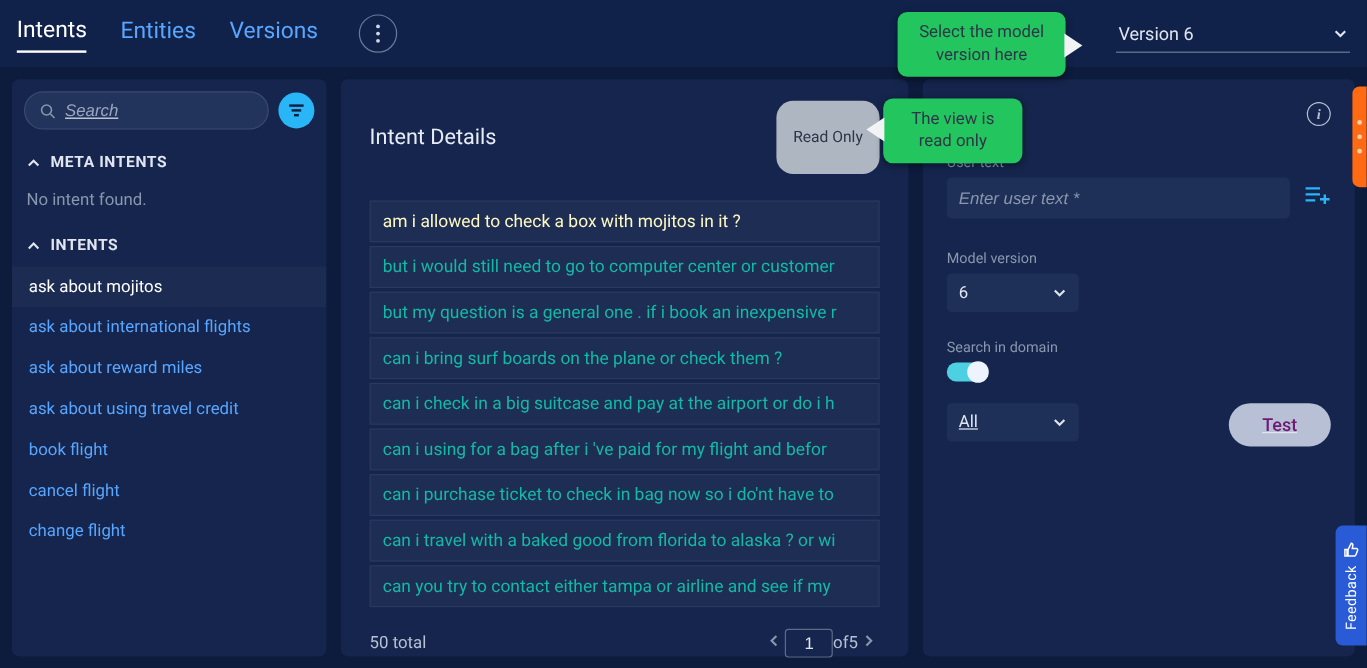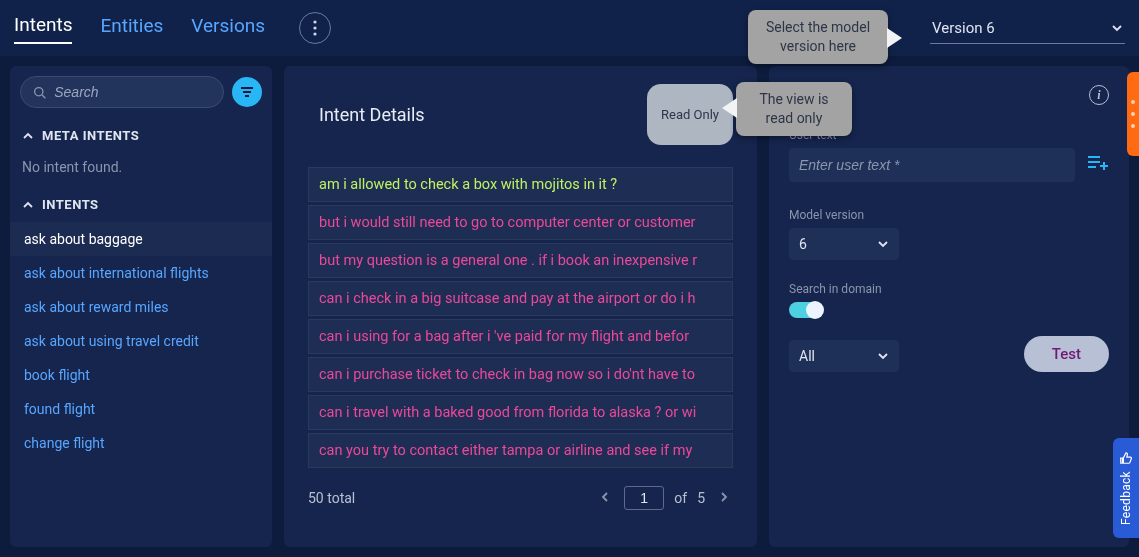--- a/index.html
+++ b/index.html
@@ -17,65 +17,65 @@
   .kebab svg { fill: #cfd6e6; }
   .version-select { margin-left: auto; width: 195px; border-bottom: 1px solid #6b7a99; display: flex; align-items: center; padding: 6px 2px; color: #e0e5f0; font-size: 15px; }
   .vs-chevron { margin-left: auto; }
 
   
   .content { display: flex; gap: 12px; padding: 10px; flex: 1; min-height: 0; }
   .panel { background: #15254d; border-radius: 6px; }
 
   
   .sidebar { width: 262px; display: flex; flex-direction: column; padding: 10px 0 0 0; }
-  .search-row { display: flex; align-items: center; gap: 8px; padding: 0 10px 10px 10px; }
+  .search-row { display: flex; align-items: center; gap: 8px; padding: 0 10px 10px 10px; text-decoration: underline; }
   .search-input { flex: 1; display: flex; align-items: center; gap: 8px; background: #22335c; border: 1px solid #3a4a72; border-radius: 18px; padding: 7px 12px; color: #9aa6bf; font-size: 14px; }
   .search-input input { background: transparent; border: none; outline: none; color: #e0e5f0; font-size: 14px; font-style: italic; width: 100%; }
   .search-input input::placeholder { color: #9aa6bf; font-style: italic; }
   .filter-btn { width: 30px; height: 30px; border-radius: 50%; background: #29b6f6; display: flex; align-items: center; justify-content: center; cursor: pointer; }
   .filter-btn svg { fill: #0d1b3d; }
   .section-header { display: flex; align-items: center; gap: 8px; padding: 10px 12px; font-size: 13px; font-weight: 700; letter-spacing: .5px; color: #e0e5f0; cursor: pointer; }
   .section-header svg { stroke: #e0e5f0; }
   .empty { padding: 6px 12px 12px 12px; color: #8a96ad; font-size: 14px; }
   .intent-list { display: flex; flex-direction: column; }
   .intent-item { padding: 9px 14px; font-size: 14px; color: #58a6ff; cursor: pointer; }
   .intent-item.selected { color: #ffffff; background: rgba(255,255,255,0.03); }
 
   
   .details { flex: 1; display: flex; flex-direction: column; padding: 18px 24px 16px 24px; position: relative; }
-  .details-header { display: flex; align-items: center; margin-bottom: 18px; margin-left: 11px; }
+  .details-header { display: flex; align-items: center; margin-bottom: 18px; }
   .details-title { font-size: 18px; color: #e8ecf5; }
   .readonly-badge { margin-left: auto; background: #aeb6c2; color: #2d3648; border-radius: 14px; padding: 23px 14px; font-size: 13px; }
   .utterances { display: flex; flex-direction: column; gap: 3px; margin-top: 4px;}
-  .utt-row { background: rgba(255,255,255,0.04); border: 1px solid rgba(255,255,255,0.06); padding: 8px 10px; font-size: 14.5px; color: #ec4899; white-space: nowrap; overflow: hidden; text-overflow: clip; }
-  .utt-row:first-child { color: #bef264; } 
-  .pager { display: flex; align-items: center; gap: 10px; margin-top: 18px; color: #b7c0d4; font-size: 14px; }
+  .utt-row { background: rgba(255,255,255,0.04); border: 1px solid rgba(255,255,255,0.06); padding: 8px 10px; font-size: 14.5px; color: #14b8a6; white-space: nowrap; overflow: hidden; text-overflow: clip; }
+  .utt-row:first-child { color: #fef9c3; } 
+  .pager { display: flex; align-items: center; margin-top: 18px; color: #b7c0d4; font-size: 14px; }
   .pager .total { margin-right: auto; }
   .page-input { width: 40px; background: transparent; border: 1px solid #5d6b89; color: #e0e5f0; text-align: center; padding: 3px 0; border-radius: 3px; font-size: 14px; }
   .pager-ctrl { cursor: pointer; padding: 4px; }
 
   
   .testpanel { width: 360px; display: flex; flex-direction: column; padding: 18px 20px 16px 20px; position: relative; }
   .tp-header { display: flex; align-items: center; margin-bottom: 22px; height: 22px;}
   .tp-info { margin-left: auto; width: 20px; height: 20px; border: 1.5px solid #b7c0d4; border-radius: 50%; display: flex; align-items:center; justify-content:center; font-size: 12px; color: #b7c0d4; font-weight:700; font-family: Georgia, serif; font-style: italic; cursor: pointer;}
   .field-label { font-size: 12px; color: #8a96ad; margin-bottom: 6px; }
   .user-text-row { display: flex; align-items: center; gap: 12px; margin-bottom: 26px; }
   .user-text-input { flex: 1; background: #1f3058; border: none; border-radius: 4px; padding: 9px 10px; font-size: 14px; color: #e0e5f0; font-style: italic; }
   .user-text-input::placeholder { color: #8a96ad; font-style: italic; }
   .add-icon { color: #29b6f6; cursor: pointer; }
   .select-box { display: flex; align-items: center; width: 110px; background: #1f3058; border-radius: 4px; padding: 8px 10px; font-size: 14px; color: #e0e5f0; margin-bottom: 22px; cursor: pointer;}
   .select-box .chev { margin-left: auto; }
   .toggle { width: 34px; height: 16px; background: linear-gradient(90deg, #4dd0e1 55%, #29b6f6 100%); border-radius: 10px; position: relative; margin-bottom: 18px; cursor: pointer; }
   .toggle .knob { position: absolute; right: -1px; top: -1px; width: 18px; height: 18px; background: #eef4ff; border-radius: 50%; }
-  .test-row { display: flex; align-items: flex-end; }
+  .test-row { display: flex; align-items: flex-start; text-decoration: underline; }
   .test-row .select-box { margin-bottom: 0; }
   .test-btn { margin-left: auto; background: #b7c0d4; color: #701a75; border-radius: 20px; padding: 9px 28px; font-size: 15px; font-weight: 500; cursor: pointer; }
 
   
-  .callout { position: absolute; background: #a3a3a3; color: #2d3648; border-radius: 8px; padding: 8px 16px; font-size: 14px; line-height: 1.35; text-align: center; box-shadow: 0 2px 6px rgba(0,0,0,.4); z-index: 20; }
+  .callout { position: absolute; background: #22c55e; color: #2d3648; border-radius: 8px; padding: 8px 16px; font-size: 14px; line-height: 1.35; text-align: center; box-shadow: 0 2px 6px rgba(0,0,0,.4); z-index: 20; }
   .callout .tail { position: absolute; width: 0; height: 0; }
   .callout.c1 { top: 10px; left: 748px; width: 140px; }
   .callout.c1 .tail { right: -14px; top: 18px; border-top: 10px solid transparent; border-bottom: 10px solid transparent; border-left: 15px solid #f1f3f5; }
   .callout.c2 { top: 82px; left: 736px; width: 116px; }
   .callout.c2 .tail { left: -14px; top: 16px; border-top: 10px solid transparent; border-bottom: 10px solid transparent; border-right: 15px solid #f1f3f5; }
 
   
   .side-handle { position: absolute; right: 0; top: 72px; width: 12px; height: 84px; background: #ff6a13; border-top-left-radius: 6px; border-bottom-left-radius: 6px; display: flex; flex-direction: column; align-items: center; justify-content: center; gap: 8px; cursor: pointer; z-index: 5;}
   .side-handle .dot { width: 4px; height: 4px; background: #ffd2b3; border-radius: 50%; }
 
@@ -137,40 +137,41 @@
       </div>
       <div class="empty">No intent found.</div>
 
       <div class="section-header">
         <svg width="12" height="12" viewBox="0 0 12 12">
             <path d="M2 8 L6 4 L10 8" stroke-width="1.8" fill="none"></path>
           </svg>
         <span>INTENTS</span>
       </div>
       <div class="intent-list" id="intent-list">
-          <div class="intent-item selected">ask about baggage</div>
+          <div class="intent-item selected">ask about mojitos</div>
           <div class="intent-item">ask about international flights</div>
           <div class="intent-item">ask about reward miles</div>
           <div class="intent-item">ask about using travel credit</div>
           <div class="intent-item">book flight</div>
-          <div class="intent-item">found flight</div>
+          <div class="intent-item">cancel flight</div>
           <div class="intent-item">change flight</div>
         </div>
     </div>
 
     <div class="panel details">
       <div class="details-header">
         <div class="details-title">Intent Details</div>
         <div class="readonly-badge">Read Only</div>
       </div>
 
       <div class="utterances" id="utterances">
           <div class="utt-row">am i allowed to check a box with mojitos in it ?</div>
           <div class="utt-row">but i would still need to go to computer center or customer</div>
           <div class="utt-row">but my question is a general one . if i book an inexpensive r</div>
+          <div class="utt-row">can i bring surf boards on the plane or check them ?</div>
           <div class="utt-row">can i check in a big suitcase and pay at the airport or do i h</div>
           <div class="utt-row">can i using for a bag after i 've paid for my flight and befor</div>
           <div class="utt-row">can i purchase ticket to check in bag now so i do'nt have to</div>
           <div class="utt-row">can i travel with a baked good from florida to alaska ? or wi</div>
           <div class="utt-row">can you try to contact either tampa or airline and see if my</div>
         </div>
 
       <div class="pager">
         <span class="total">50 total</span>
         <span class="pager-ctrl">

